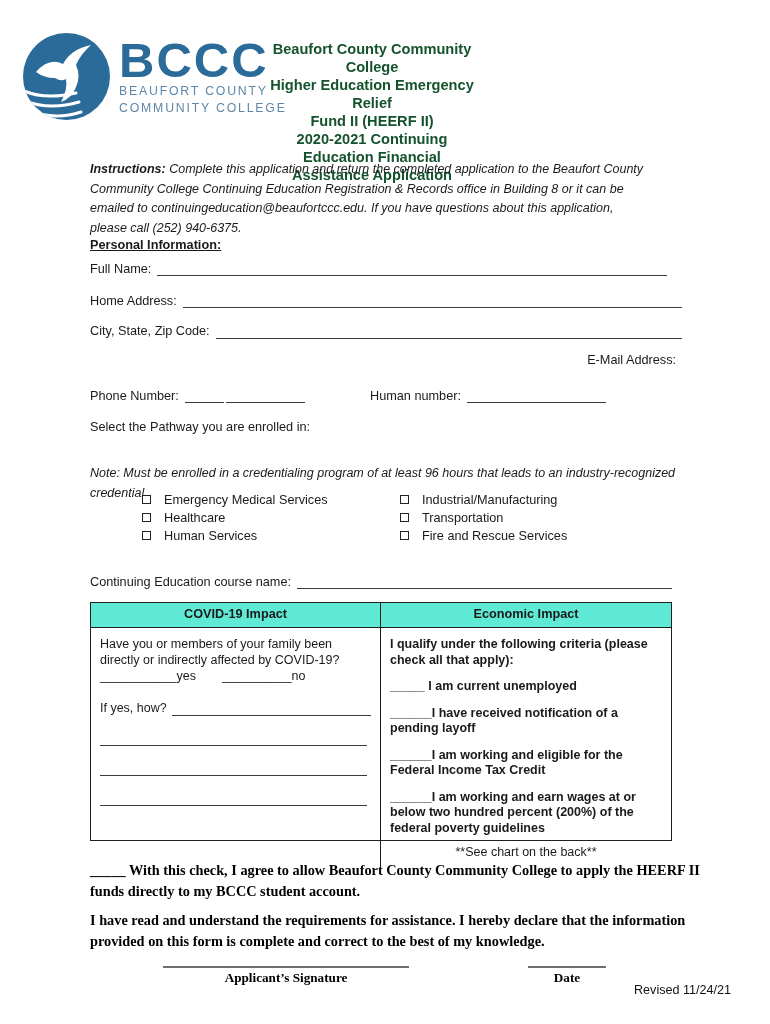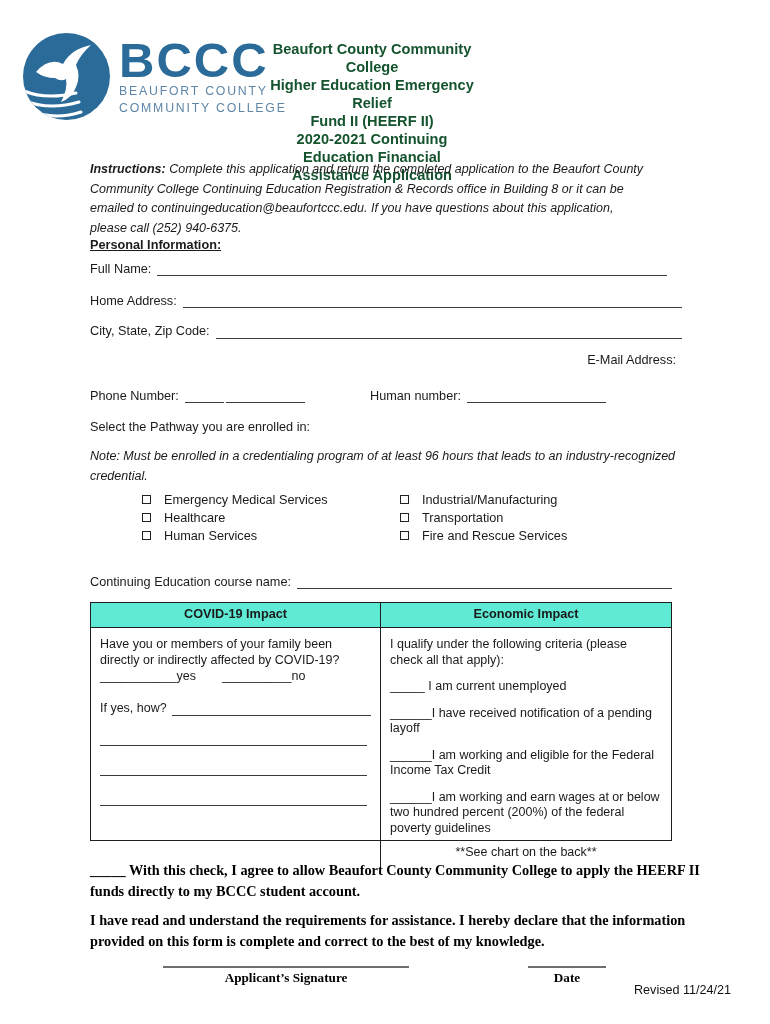--- a/index.html
+++ b/index.html
@@ -44,21 +44,21 @@
   .field-row {
     position:absolute; left:90px; display:flex; align-items:flex-end;
     font-size:12.7px; height:18px;
   }
   .flabel { white-space:nowrap; margin-right:6px; }
   .fill-line { border-bottom:1.4px solid #3a3a3a; height:15px; flex:1; }
   .fill-fixed { border-bottom:1.4px solid #3a3a3a; height:15px; }
 
   .plain-line { position:absolute; left:90px; font-size:12.7px; }
   .note-block {
-    position:absolute; left:90px; top:447px;
+    position:absolute; left:90px; top:464px;
     font-style:italic; font-size:12.5px; line-height:19.5px; white-space:nowrap;
   }
 
   
   .pathway-grid { position:absolute; left:142px; top:492px; display:flex; font-size:12.7px; }
   .pathway-col { display:flex; flex-direction:column; gap:3px; }
   .pathway-col.left { width:258px; }
   .cb-row { display:flex; align-items:center; gap:13px; height:15px; }
   .cb-box {
     width:9px; height:9px; border:1.4px solid #222; background:#fff; flex:0 0 auto;
@@ -76,21 +76,21 @@
     display:flex; align-items:center; justify-content:center;
     font-weight:bold; font-size:12.7px;
   }
   .th.left-col, .td.left-col { border-right:1.2px solid #1f1f1f; }
   .td { padding:9px 9px 6px 9px; position:relative; }
   .yesno { margin-top:1px; display:flex; }
   .yesno span { margin-right:26px; }
   .ifyes-row { display:flex; align-items:flex-end; margin-top:16px; }
   .ifyes-row .flabel { margin-right:5px; }
   .blank-line { border-bottom:1.2px solid #3a3a3a; height:30px; margin-right:4px; }
-  .criteria p { margin-top:11px; }
+  .criteria p { margin-top:11px;font-weight:bold; }
   .criteria .intro { margin-top:0; }
   .footnote { text-align:center; margin-top:9px; }
 
   
   .agreement {
     position:absolute; left:90px; width:612px;
     font-family:"Liberation Serif", serif; font-weight:bold;
     font-size:14.3px; line-height:21px; color:#000;
   }
   .sig-line { position:absolute; border-top:2px solid #6e6e6e; }

